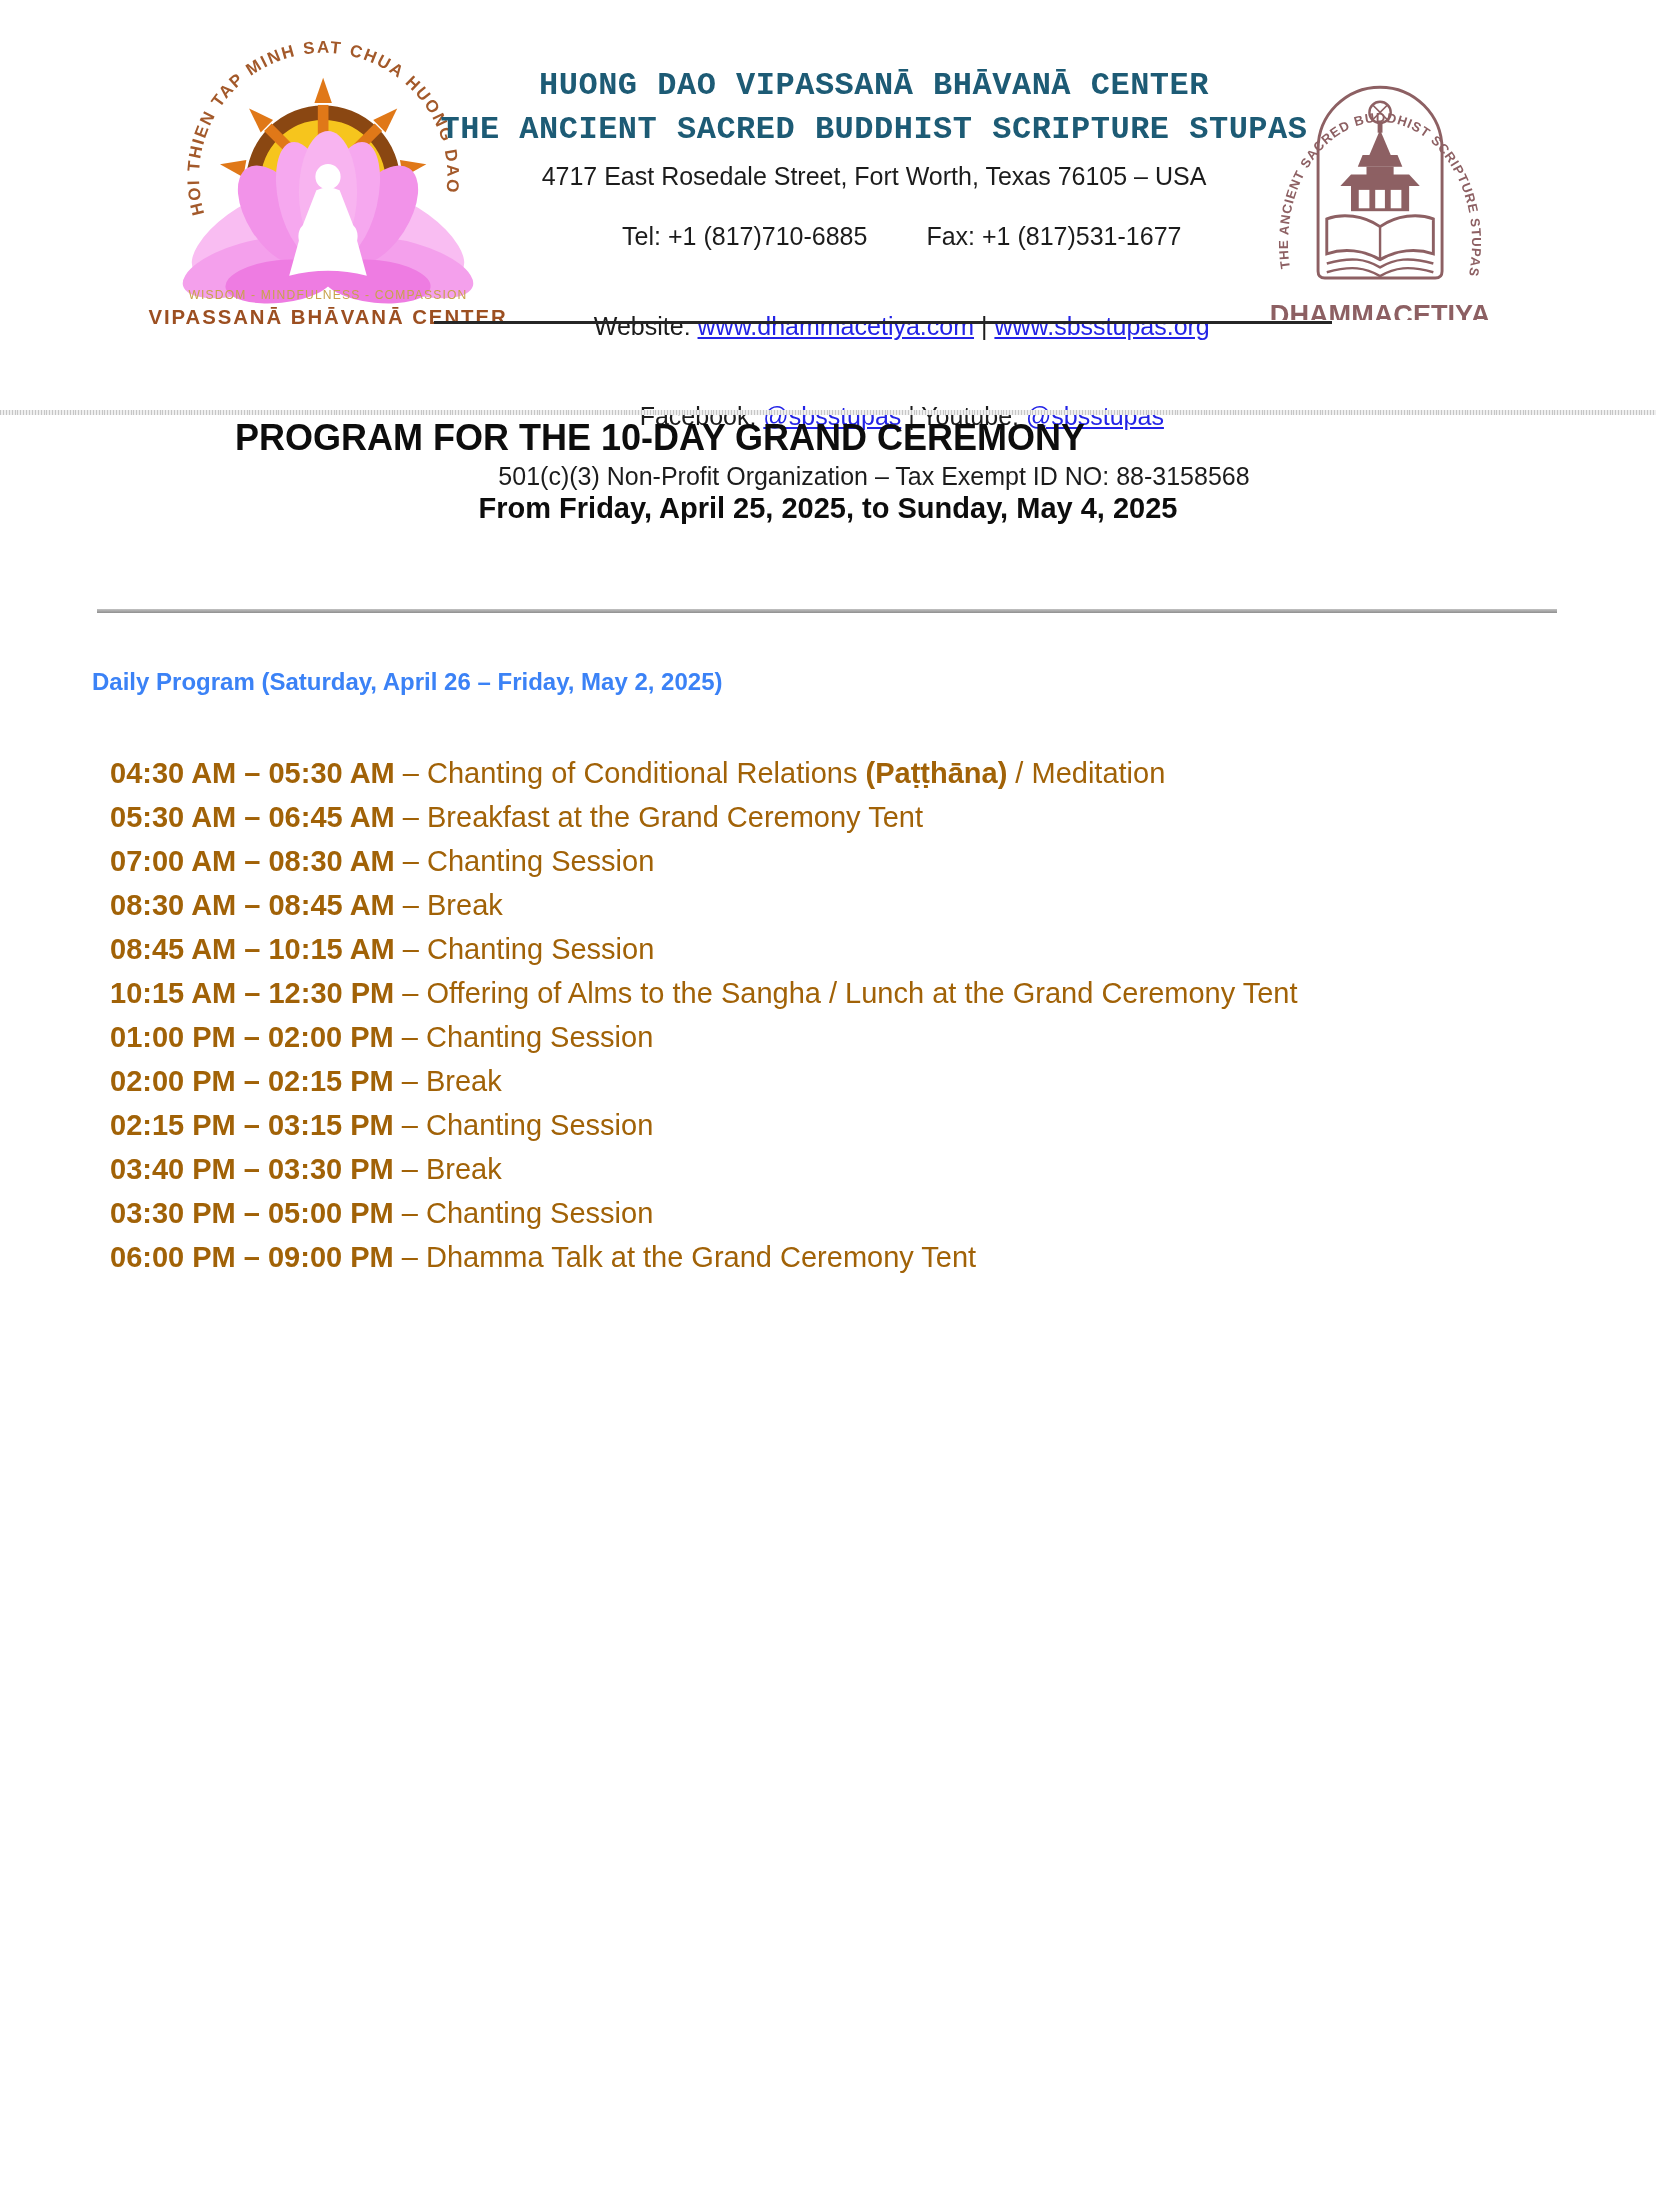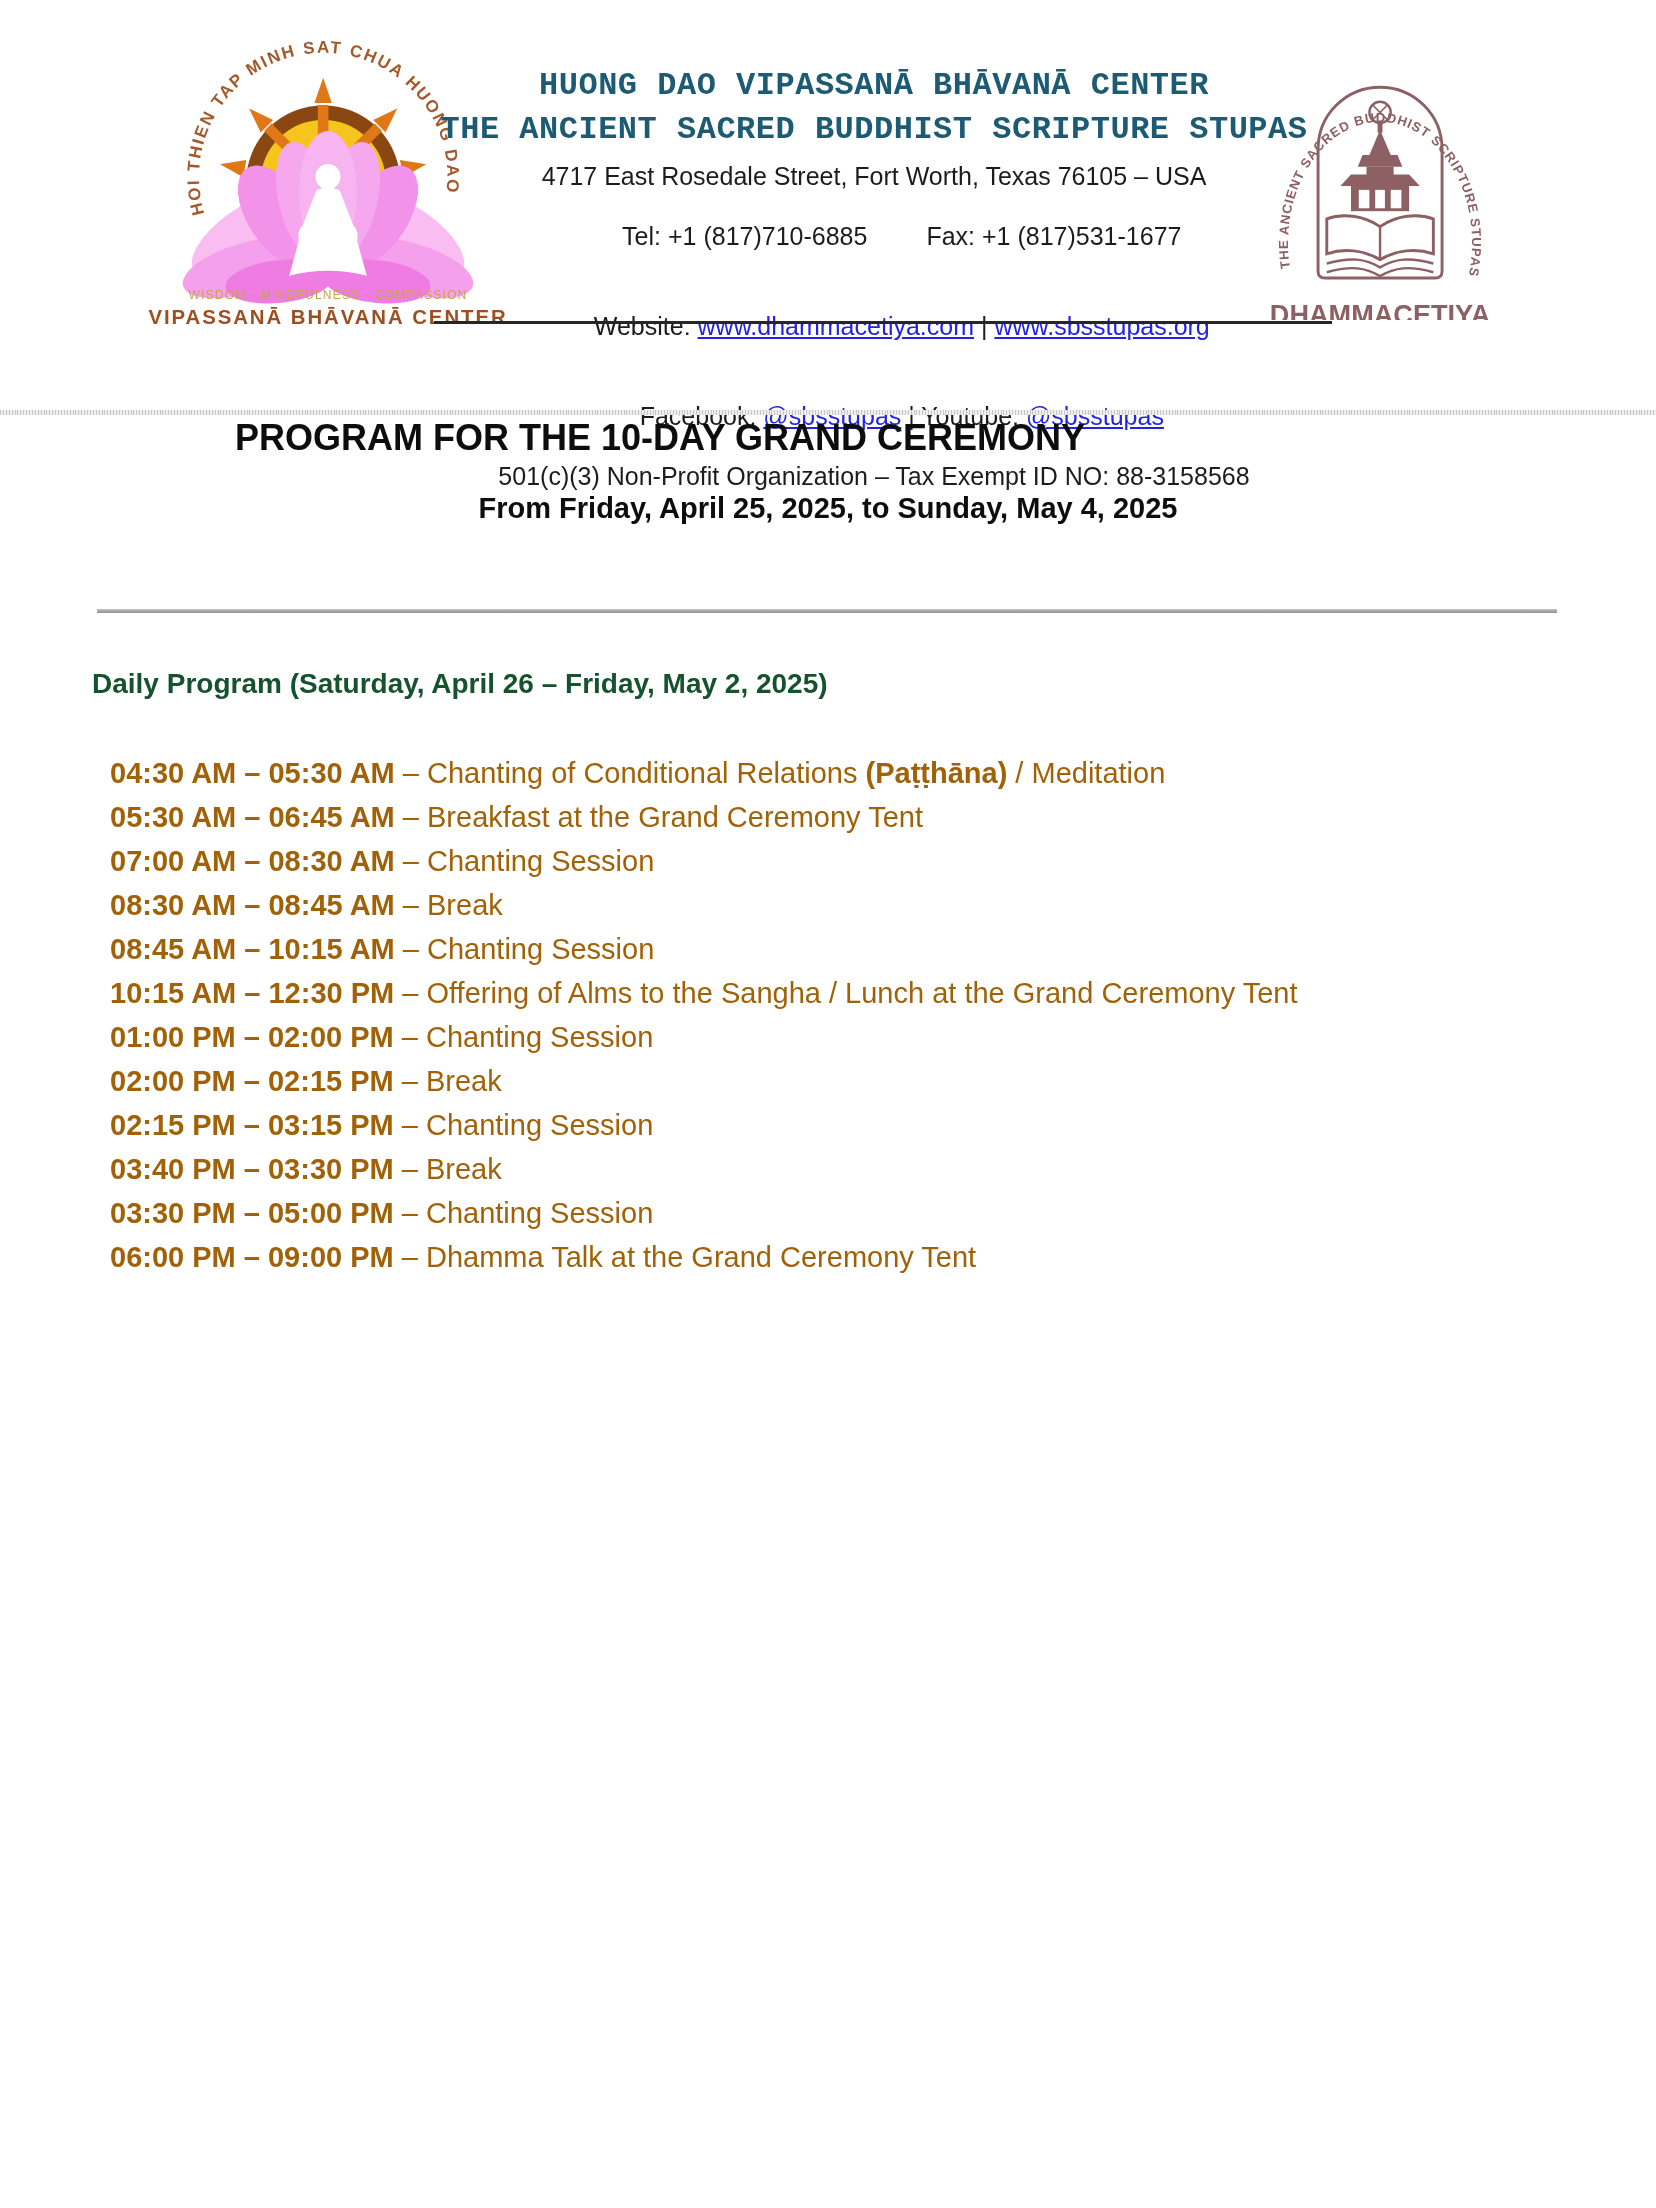--- a/index.html
+++ b/index.html
@@ -25,21 +25,21 @@
     background:repeating-linear-gradient(90deg,#c6c6c6 0 1px,#efefef 1px 2.9px);
   }
   .gray-rule{position:absolute;left:97px;top:609px;width:1460px;height:3.9px;
     background:linear-gradient(#c2c2c2,#8f8f8f);}
   
   .doc-title{position:absolute;left:0;top:417px;width:1320px;text-align:center;
     font-size:36px;font-weight:bold;color:#0d0d0d;}
   .doc-subtitle{position:absolute;left:0;top:492px;width:1656px;text-align:center;
     font-size:29px;font-weight:bold;color:#0d0d0d;}
   
-  .dp-heading{position:absolute;left:92px;top:668px;font-size:28px;font-weight:bold;color:#14532d;}
+  .dp-heading{position:absolute;left:92px;top:668px;font-size:24px;font-weight:bold;color:#3b82f6;}
   .schedule{position:absolute;left:110px;top:751px;width:1514px;font-size:29px;line-height:44px;color:#a16207;}
   .sched-row{white-space:pre-wrap;}
   .sched-row .t{font-weight:bold;}
   .sched-row .b{font-weight:bold;}
   
   text{font-family:"Liberation Sans","DejaVu Sans",sans-serif;}
 </style>
 </head>
 <body>
 

